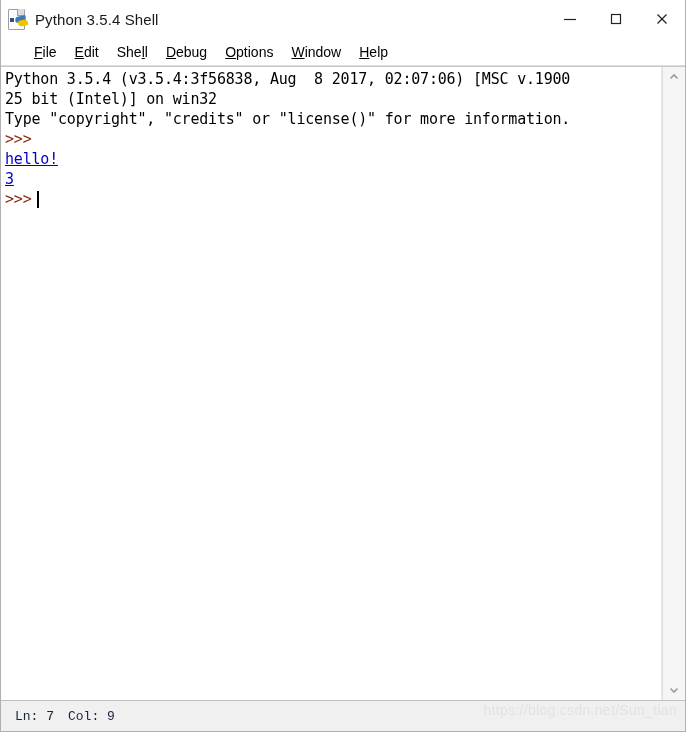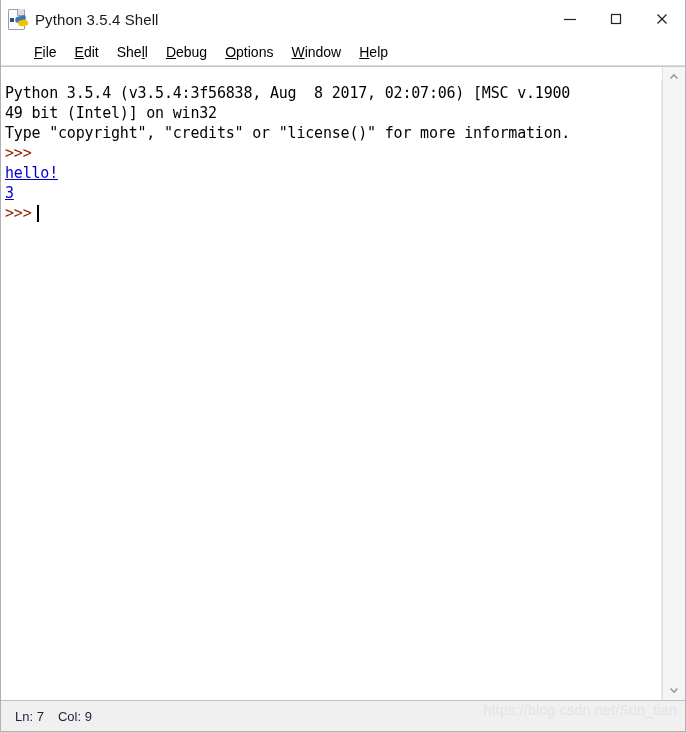--- a/index.html
+++ b/index.html
@@ -132,21 +132,20 @@
     background: #ffffff;
     border-top: 1px solid #c8c8c8;
     min-height: 0;
   }
   .textarea {
     flex: 1 1 auto;
     position: relative;
     padding: 2px 0 0 4px;
     overflow: hidden;
     border-right: 1px solid #e8e8e8;
-    margin-top: 14px;
   }
   .codeline {
     font-family: "DejaVu Sans Mono", "Liberation Mono", monospace;
     font-size: 15px;
     line-height: 20px;
     white-space: pre;
     color: #000000;
     letter-spacing: -0.2px;
   }
   .c-stdout { color: #0000cc; text-decoration: underline; }
@@ -199,20 +198,21 @@
     display: flex;
     align-items: center;
     justify-content: flex-start;
     padding-right: 8px;
   }
   .status-field {
     font-size: 13px;
     color: #1a2340;
     margin-left: 14px;
     white-space: nowrap;
+    font-family: Liberation Mono, monospace;
   }
   .watermark {
     position: absolute;
     right: 8px;
     top: 1px;
     font-size: 14px;
     color: #dfe3e6;
     white-space: nowrap;
     letter-spacing: 0.3px;
     pointer-events: none;
@@ -259,21 +259,21 @@
     <div class="menu-item">She<u>l</u>l</div>
     <div class="menu-item"><u>D</u>ebug</div>
     <div class="menu-item"><u>O</u>ptions</div>
     <div class="menu-item"><u>W</u>indow</div>
     <div class="menu-item"><u>H</u>elp</div>
   </div>
 
   <div class="textwrap">
     <div class="textarea">
       <div class="codeline">Python 3.5.4 (v3.5.4:3f56838, Aug  8 2017, 02:07:06) [MSC v.1900</div>
-      <div class="codeline">49 bit (Intel)] on win32</div>
+      <div class="codeline">25 bit (Intel)] on win32</div>
       <div class="codeline">Type "copyright", "credits" or "license()" for more information.</div>
       <div class="codeline c-prompt">&gt;&gt;&gt;</div>
       <div class="codeline c-stdout">hello!</div>
       <div class="codeline c-stdout">3</div>
       <div class="codeline caretline">
         <span class="c-prompt">&gt;&gt;&gt;</span><span class="caret"></span>
       </div>
     </div>
 
     <div class="scrollbar">

